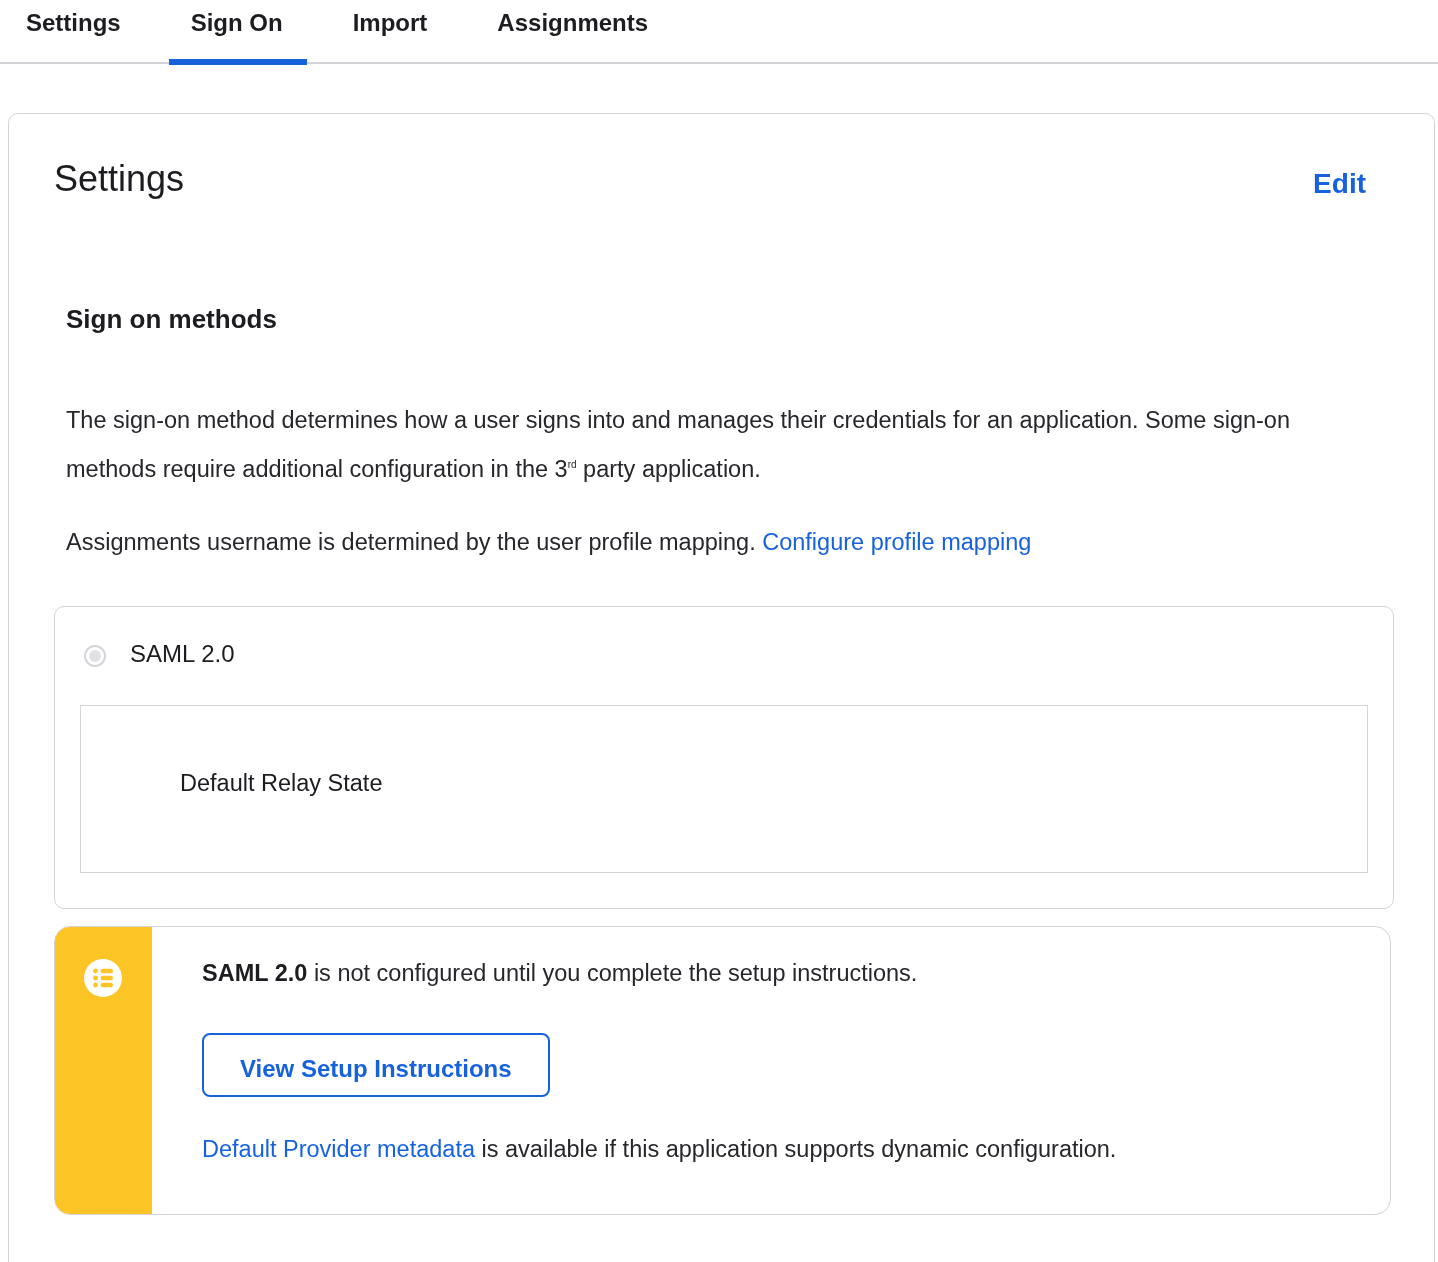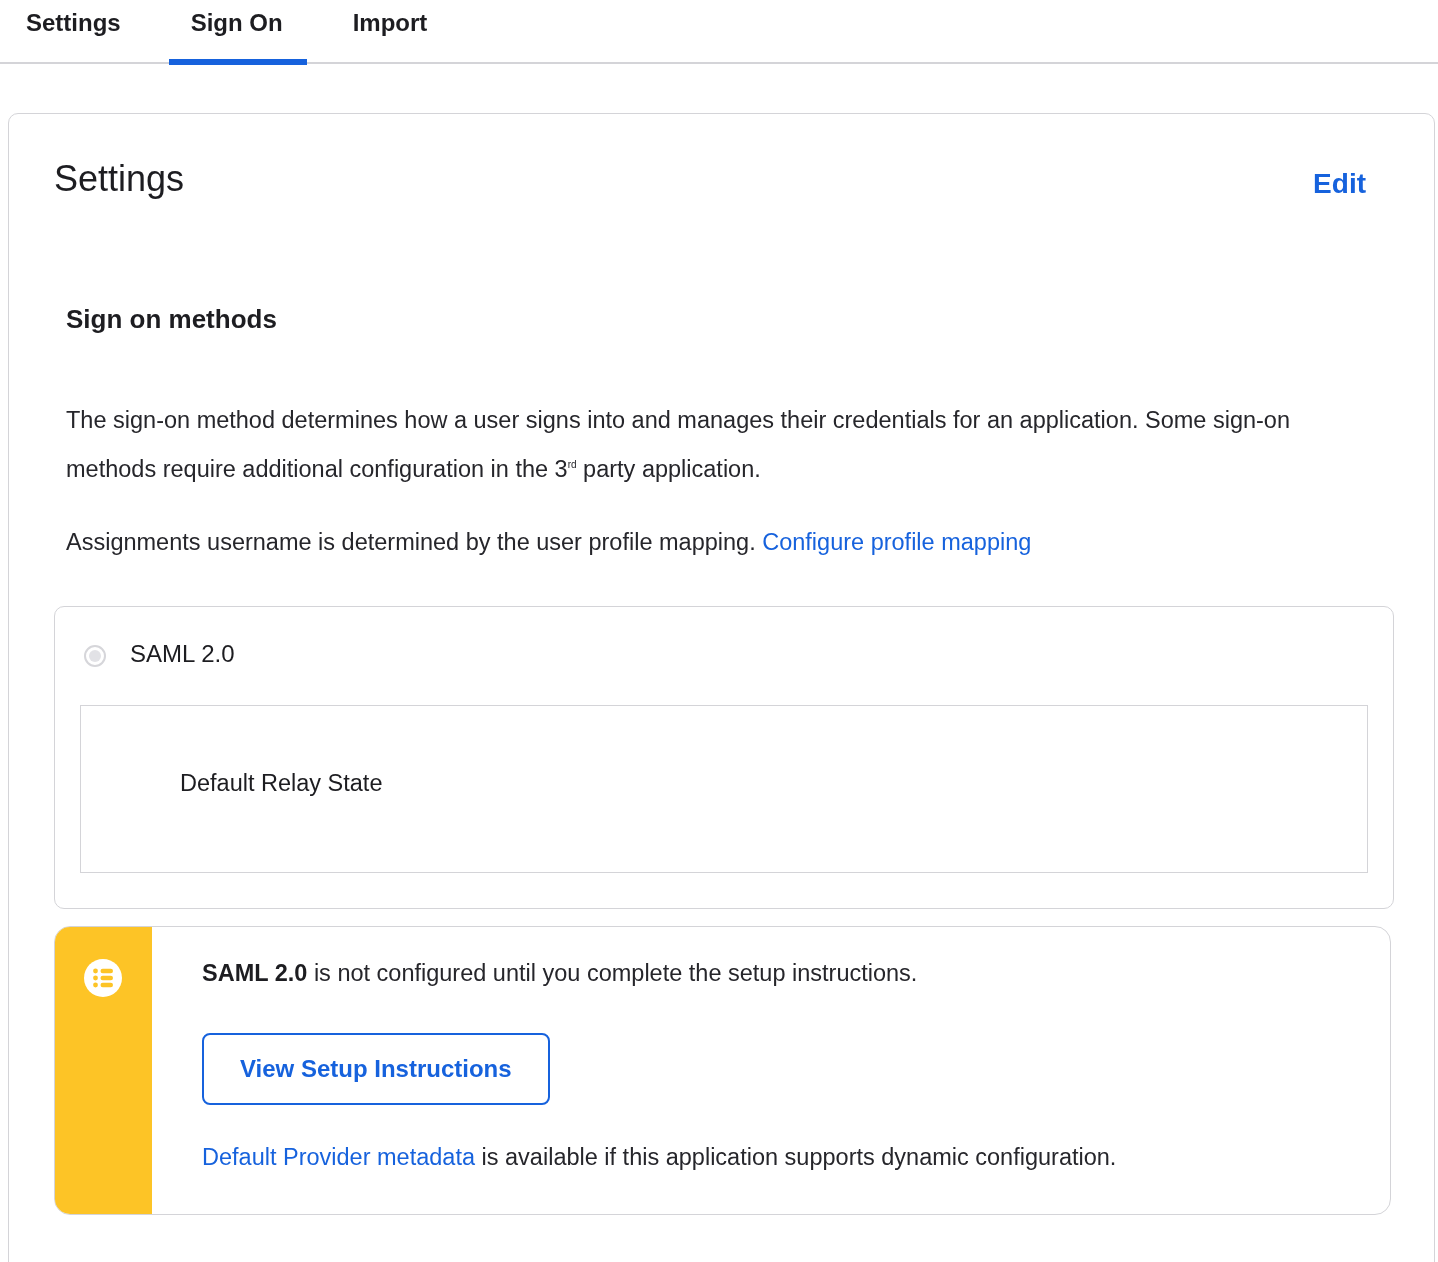--- a/index.html
+++ b/index.html
@@ -47,34 +47,35 @@
 
   
   .banner { position:absolute; left:45px; top:812px; width:1337px; height:289px;
     border:1px solid #d4d4d8; border-radius:16px; background:#fff; display:flex; overflow:hidden; }
   .banner-strip { width:97px; flex:0 0 97px; background:#fdc426; position:relative; }
   .banner-icon { position:absolute; left:29px; top:32px; width:38px; height:38px; }
   .banner-content { flex:1; padding:30px 40px 0 50px; }
   .banner-msg { font-size:23.5px; color:#26262b; line-height:32px; }
   .banner-msg strong { color:#1d1d21; }
 
-  .setup-btn { display:inline-block; margin-top:44px; height:72px; line-height:68px;
+  .setup-btn { display:inline-block; margin-top:44px; height:64px; line-height:68px;
     padding:0 36px; border:2px solid #1662dd; border-radius:8px; background:#fff;
     color:#1662dd; font-family:"Liberation Sans", sans-serif;
     font-size:24px; font-weight:700; cursor:pointer; }
 
   .banner-footer { margin-top:39px; font-size:23.5px; color:#26262b; }
 </style>
 </head>
 <body>
 
 <nav class="tabbar">
   <div class="tab">Settings</div>
   <div class="tab active">Sign On</div>
   <div class="tab">Import</div>
+  <div class="tab">Assignments</div>
 </nav>
 
 <section class="card">
 
   <h1 class="card-title">Settings</h1>
 
   <a class="edit-link">Edit</a>
 
   <h2 class="section-title">Sign on methods</h2>
 

